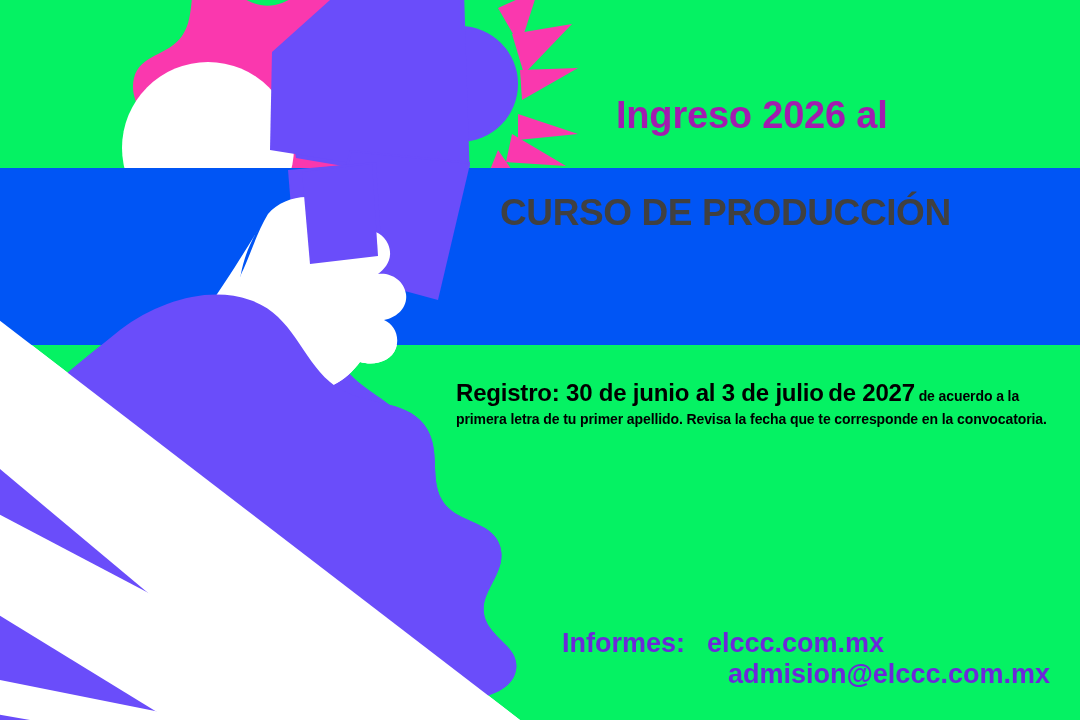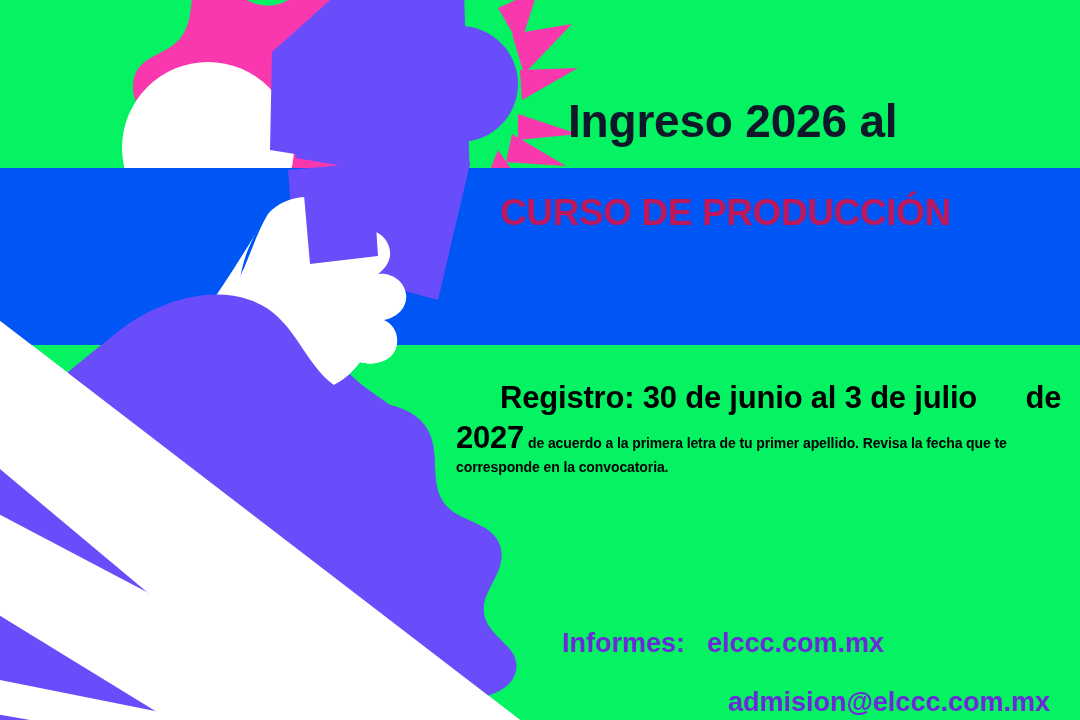--- a/index.html
+++ b/index.html
@@ -21,55 +21,54 @@
   .art {
     position: absolute;
     left: 0; top: 0;
     width: 1080px;
     height: 720px;
   }
 
   
   .headline-top {
     position: absolute;
-    left: 568px;
+    left: 616px;
     top: 94px;
-    font-size: 46px;
-    font-weight: bold;
-    color: #0f172a;
+    font-size: 38px;
+    font-weight: bold;
+    color: #a21caf;
     letter-spacing: -0.2px;
     white-space: nowrap;
   }
 
   .course-title {
     position: absolute;
     left: 500px;
     top: 190px;
     width: 570px;
-    color: #be185d;
+    color: #404040;
     font-size: 37px;
     font-weight: bold;
     line-height: 1.26;
     letter-spacing: -0.4px;
   }
   .course-title .ct-line { display: block; white-space: nowrap; }
 
   .registro {
     position: absolute;
     left: 456px;
     top: 378px;
     width: 614px;
     color: #000000;
     line-height: 1.28;
   }
   .registro .big {
-    font-size: 31px;
+    font-size: 24px;
     font-weight: bold;
     letter-spacing: -0.2px;
-    margin-left: 44px;
   }
   .registro .small {
     font-size: 14px;
     font-weight: bold;
     letter-spacing: -0.1px;
   }
 
   .informes {
     position: absolute;
     left: 562px;
@@ -77,21 +76,21 @@
     color: #6d28d9;
     font-size: 27px;
     font-weight: bold;
   }
   .informes-row {
     display: block;
     white-space: nowrap;
   }
   .informes-label { margin-right: 22px; }
   .informes-row.second {
-    margin-top: 28px;
+    margin-top: 0;
     padding-left: 166px;
   }
 </style>
 </head>
 <body>
 
 <div id="poster">
 
   <svg class="art" viewBox="0 0 1080 720" preserveAspectRatio="none">
 

